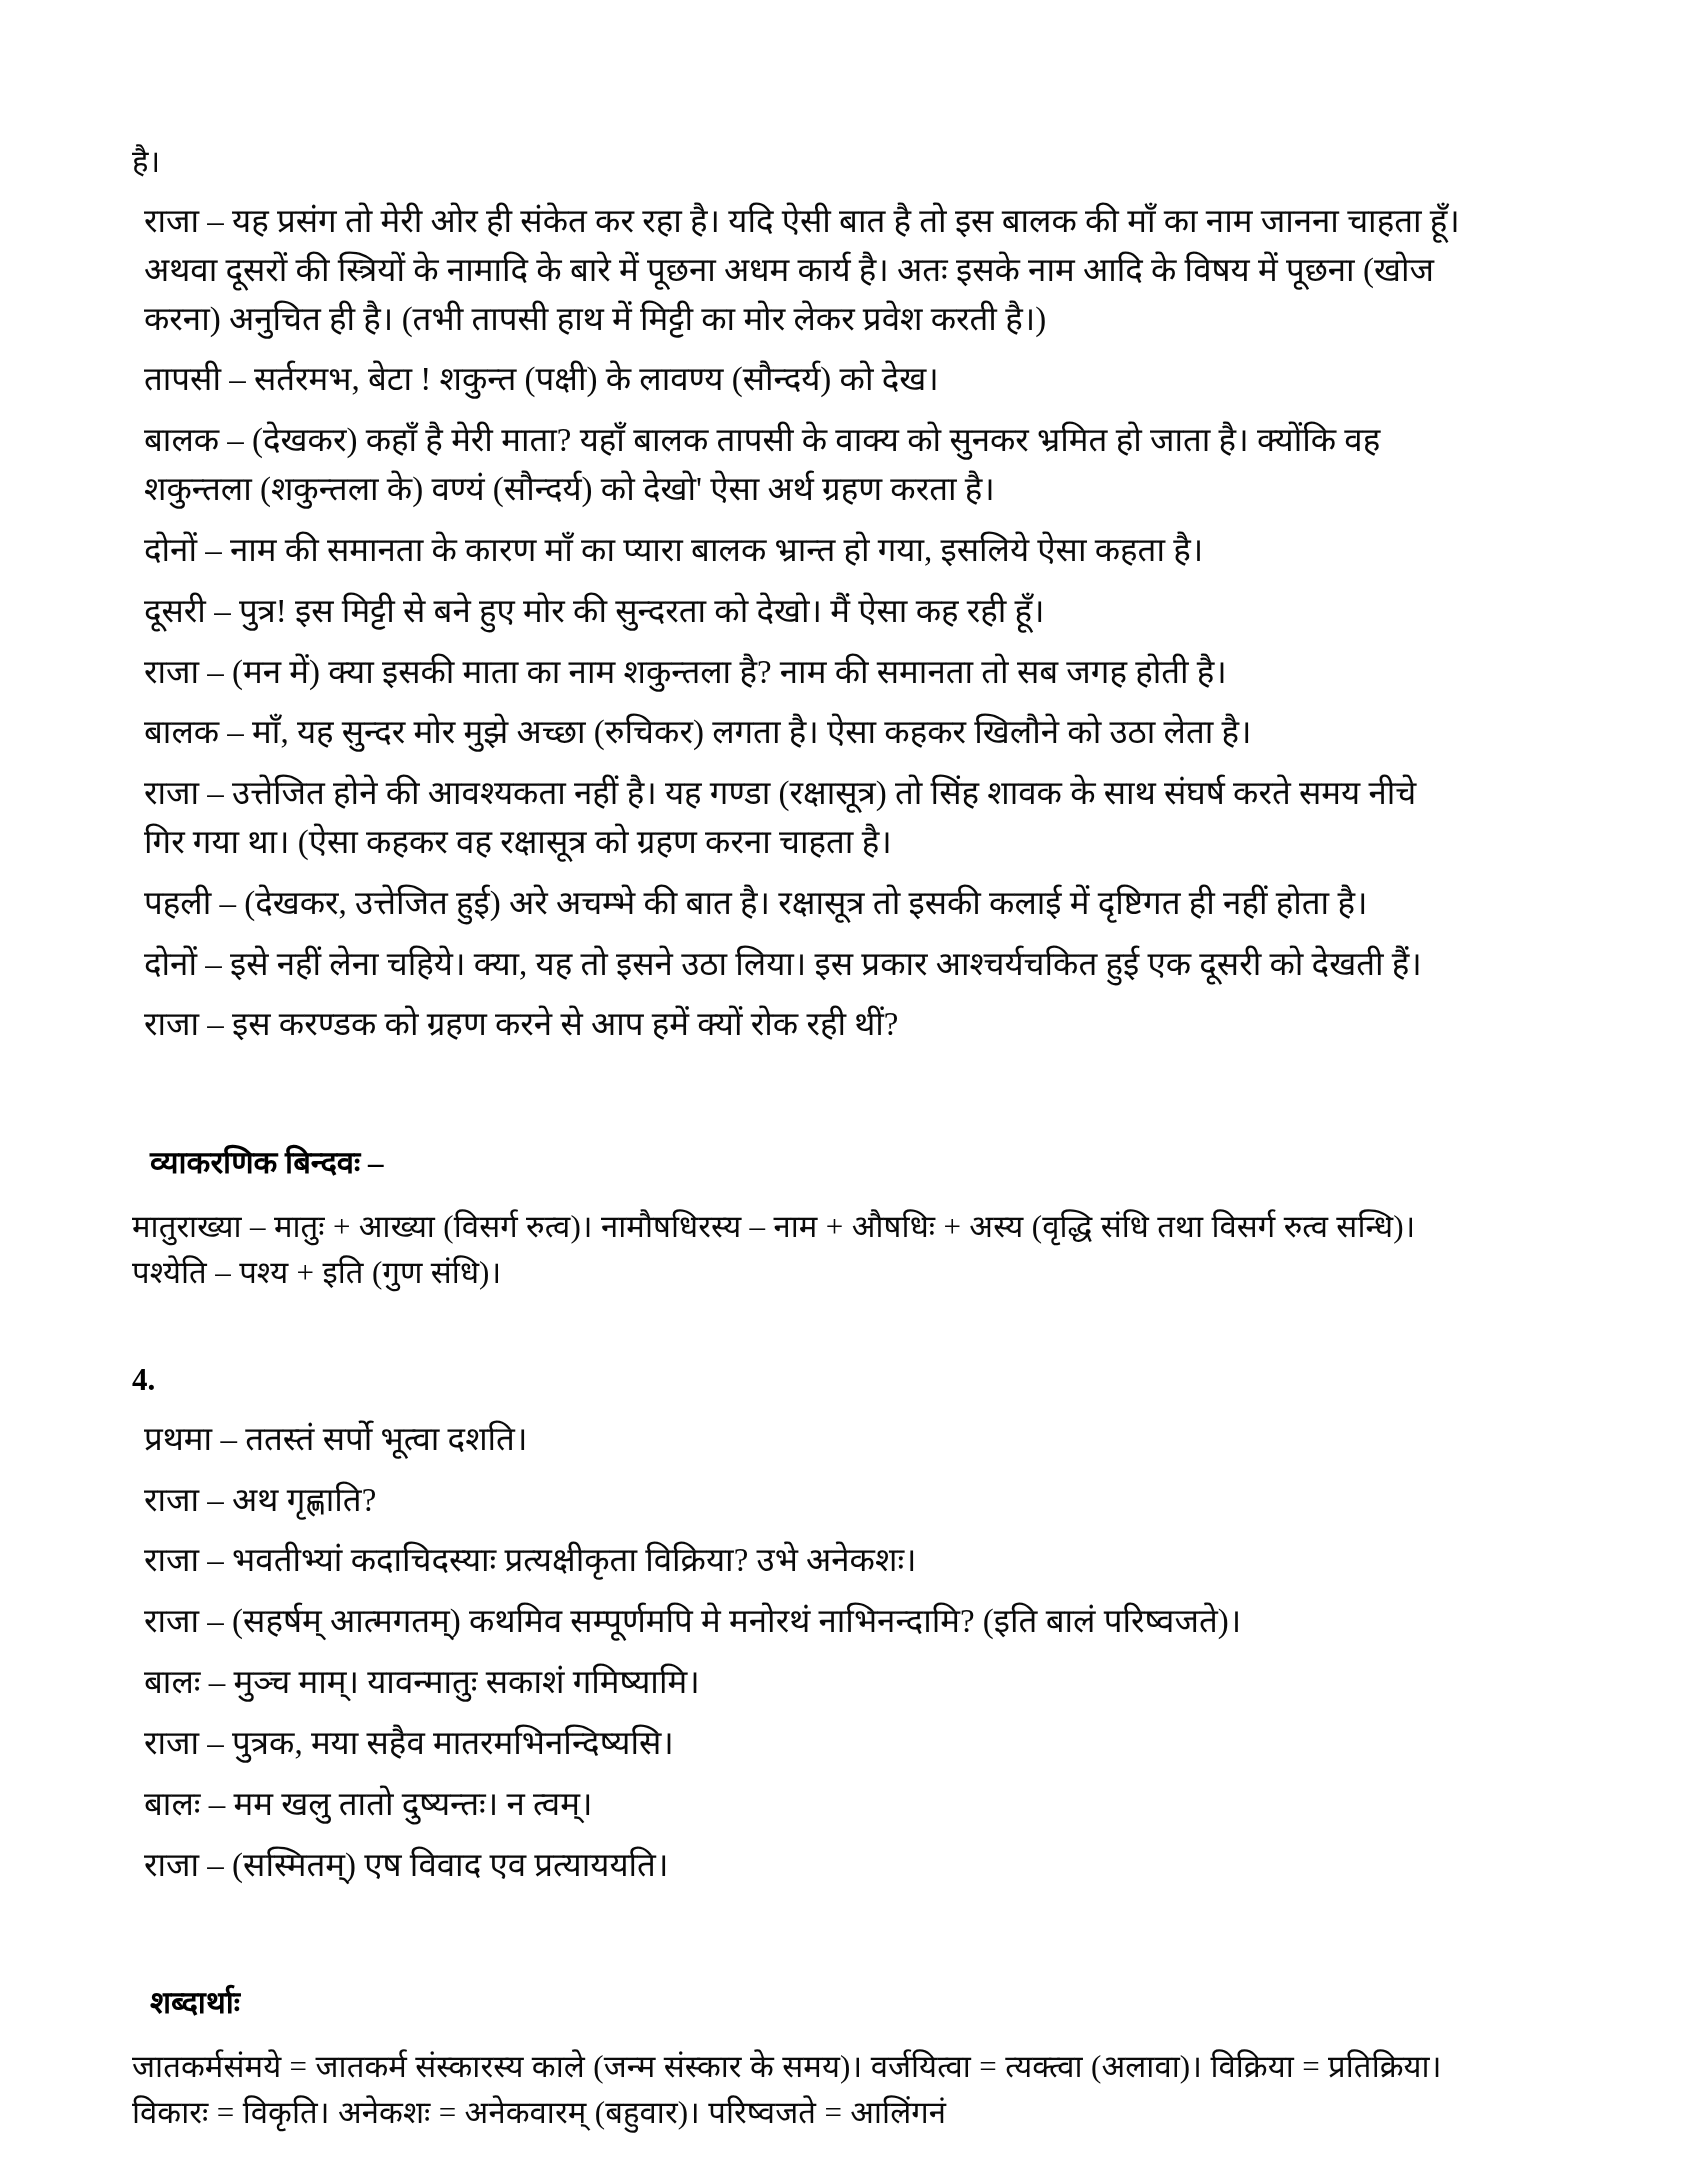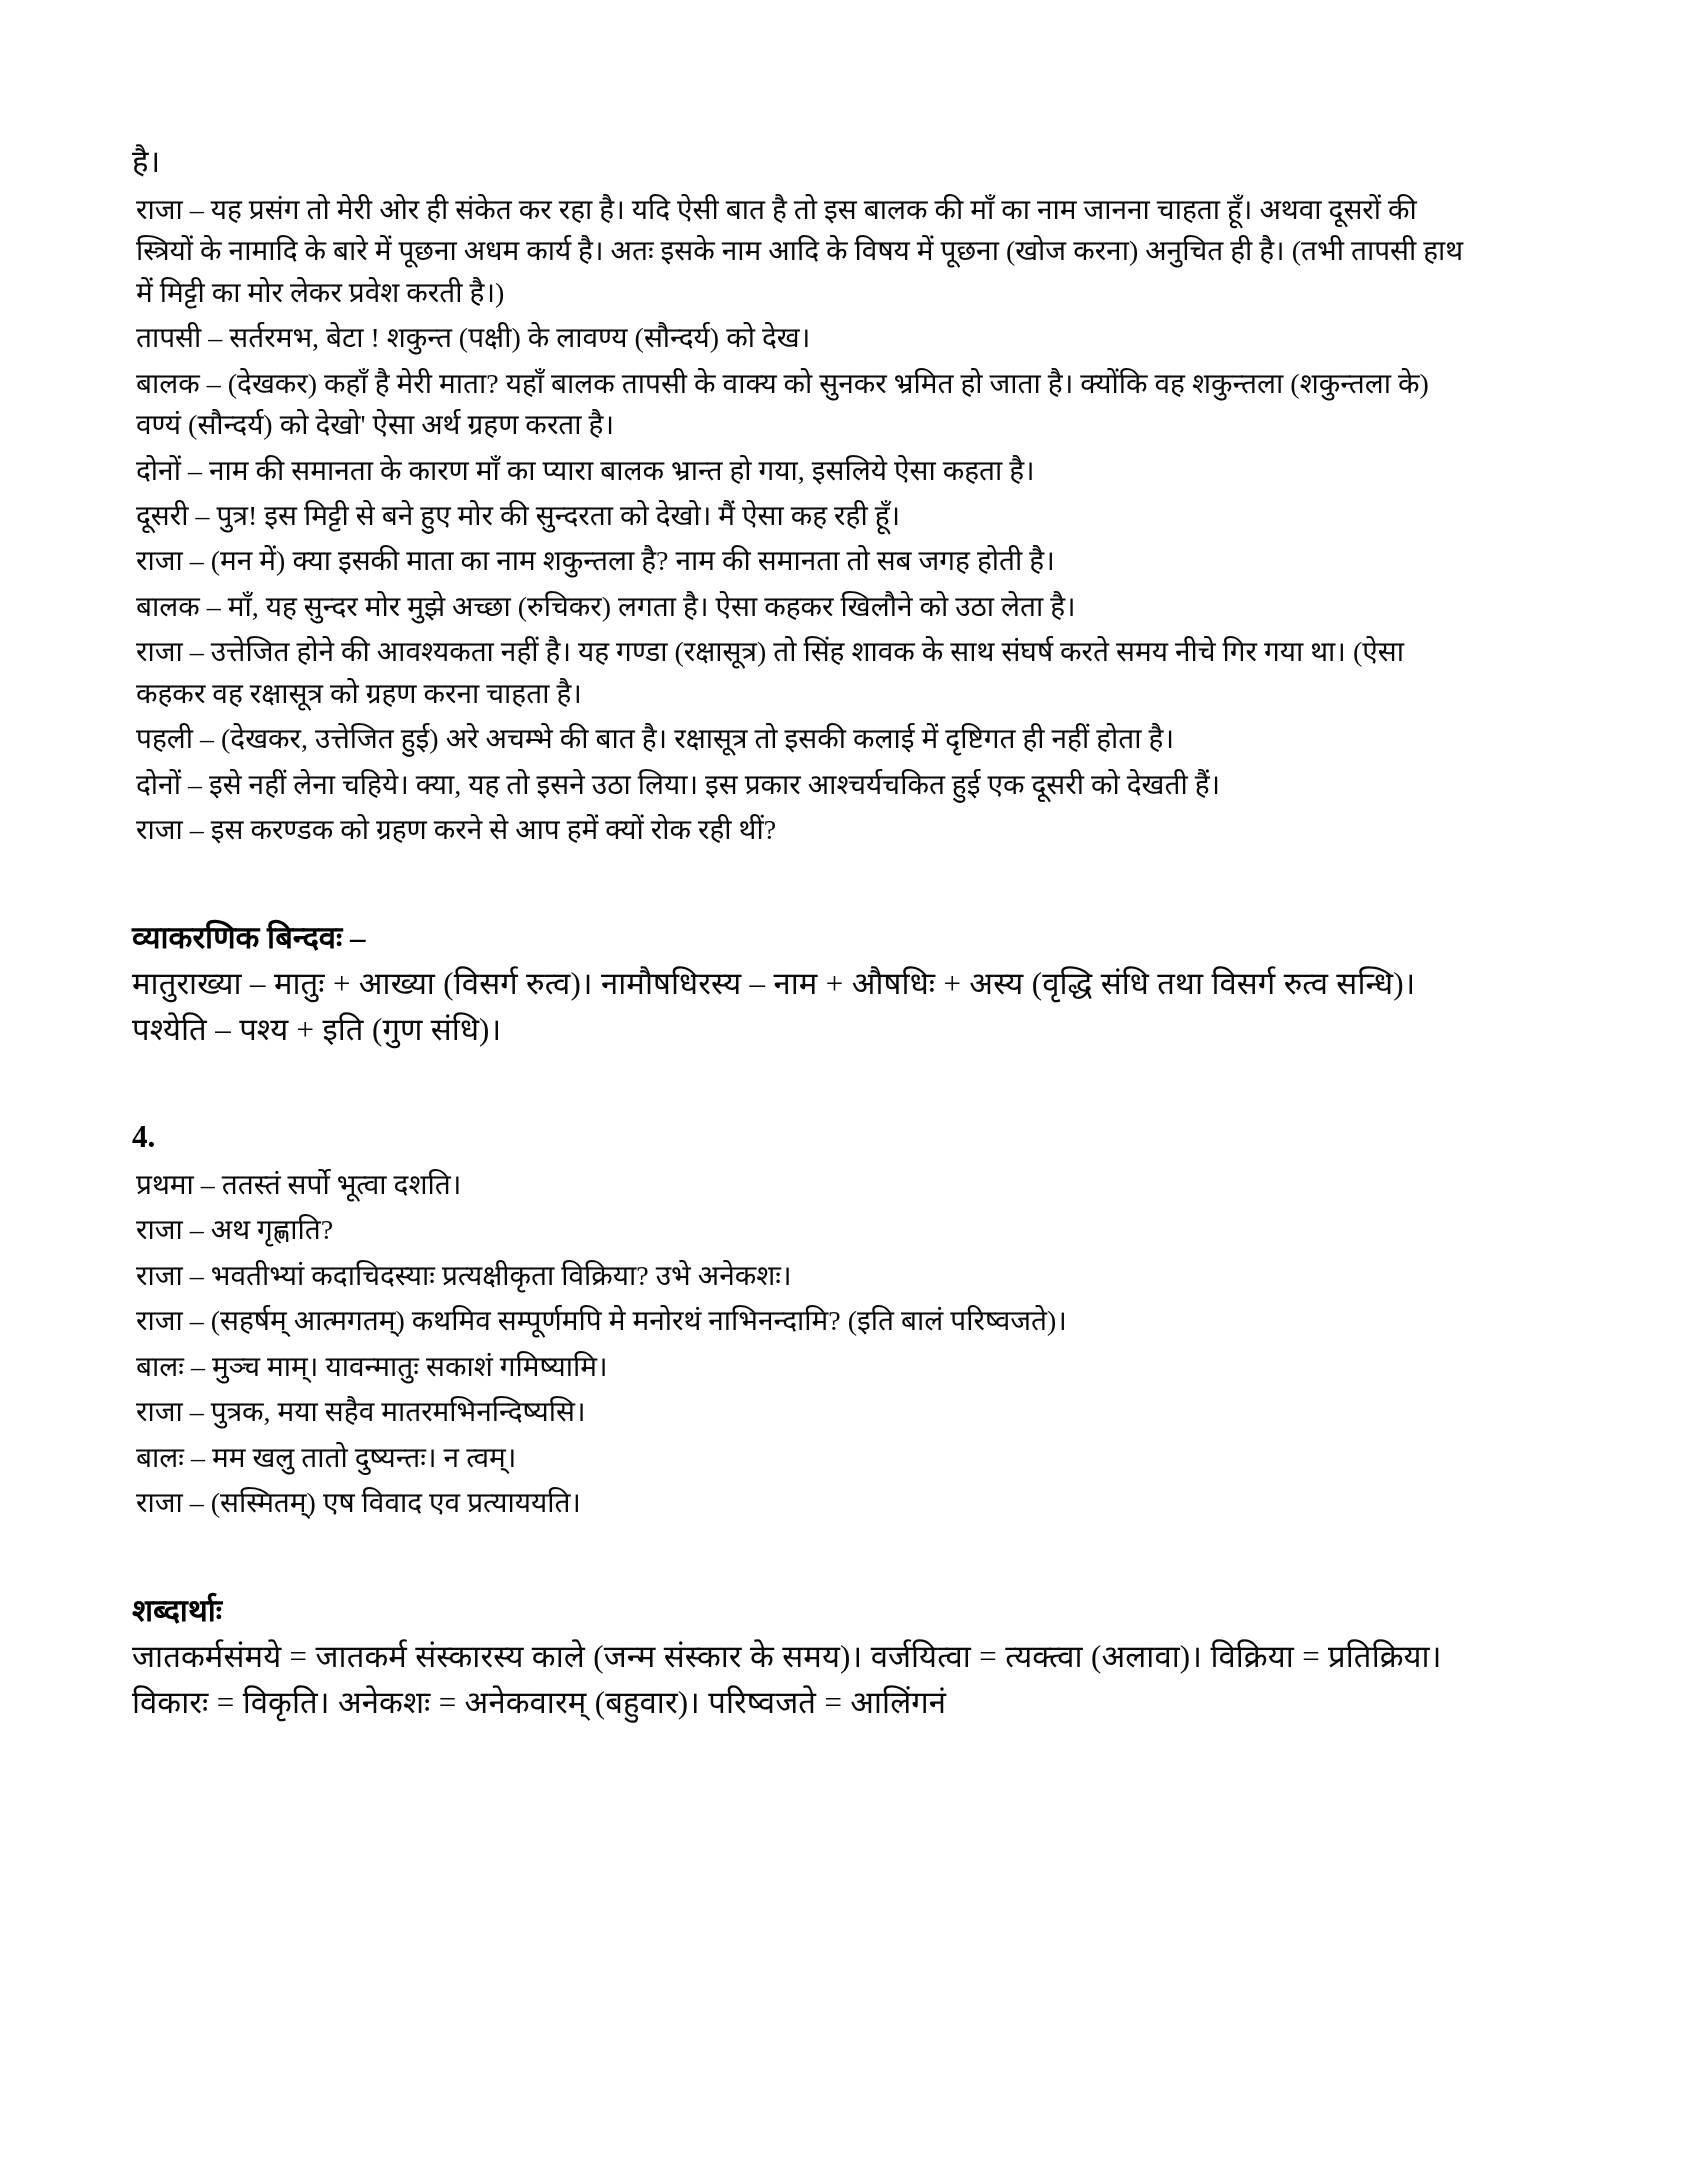--- a/index.html
+++ b/index.html
@@ -35,34 +35,34 @@
     word-spacing: 0.5px;
     color: #0a0a0a;
   }
   .gap-lg {
     height: 61px;
   }
   .heading {
     font-size: 31px;
     line-height: 1.48;
     font-weight: bold;
-    margin: 0;
+    margin: 18px;
     color: #000000;
   }
   .section-number {
     font-size: 31px;
     line-height: 1.48;
     font-weight: bold;
     margin: 0;
     color: #000000;
   }
   .dialogue {
-    font-size: 28px;
-    line-height: 1.48;
-    margin: 4px;
+    font-size: 33px;
+    line-height: 1.48;
+    margin: 12px;
     color: #0a0a0a;
   }
   .speaker {
     display: inline;
   }
   .speech {
     display: inline;
   }
 </style>
 </head>

